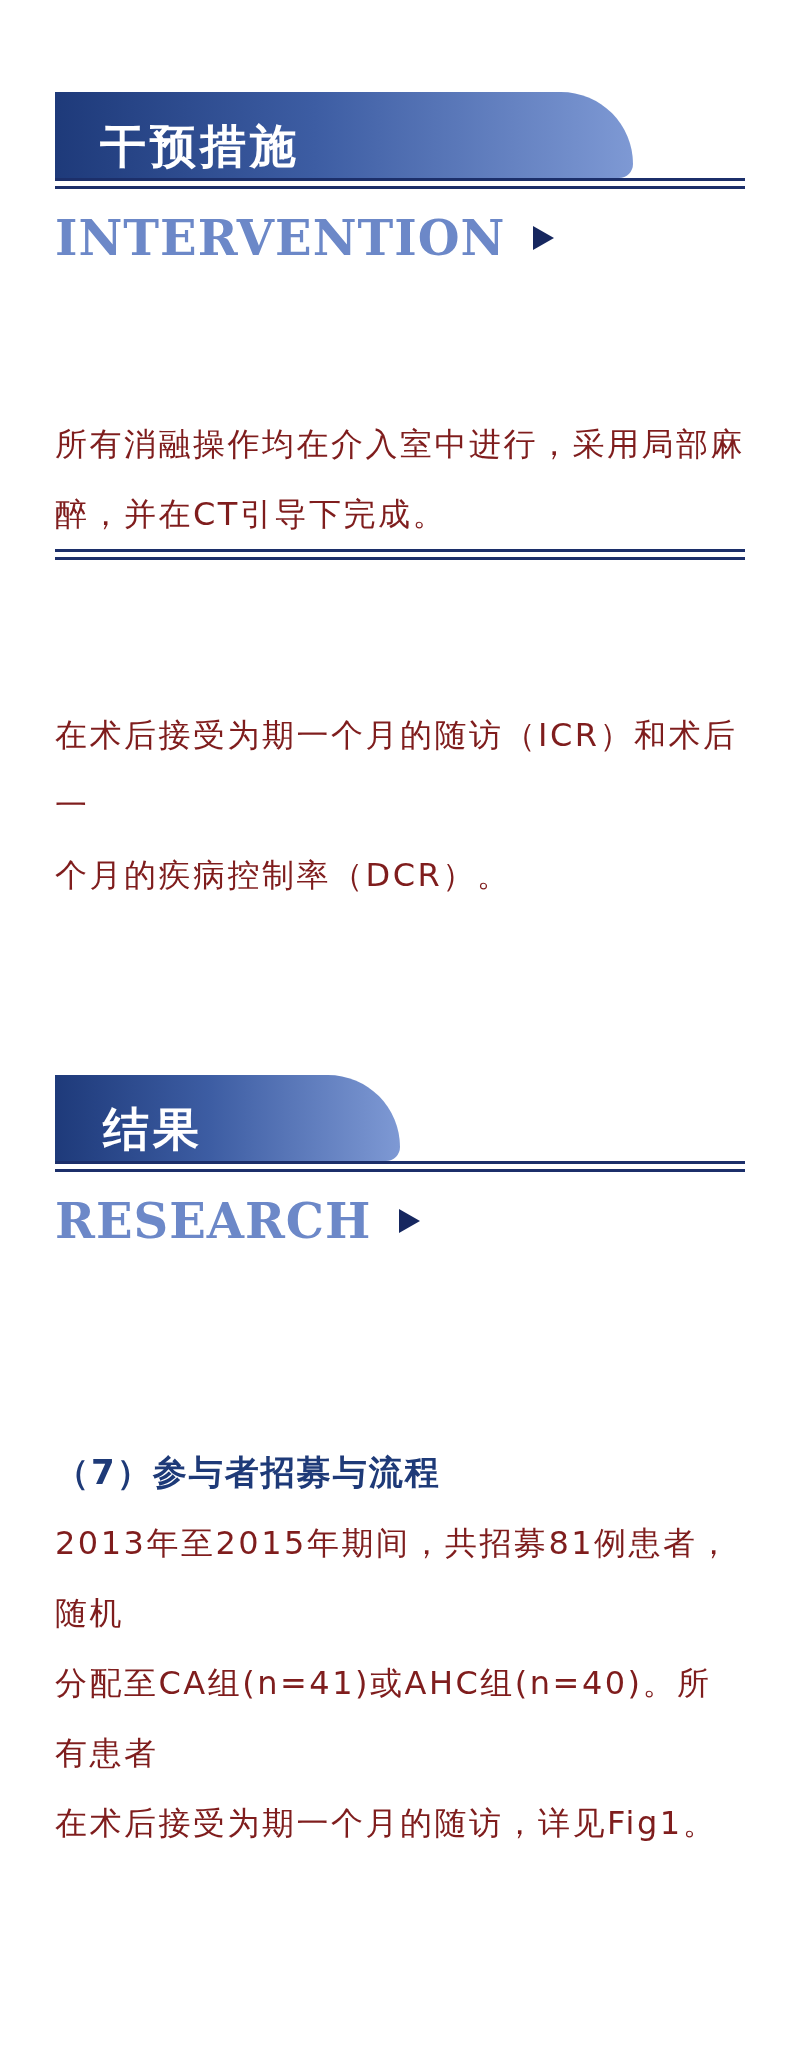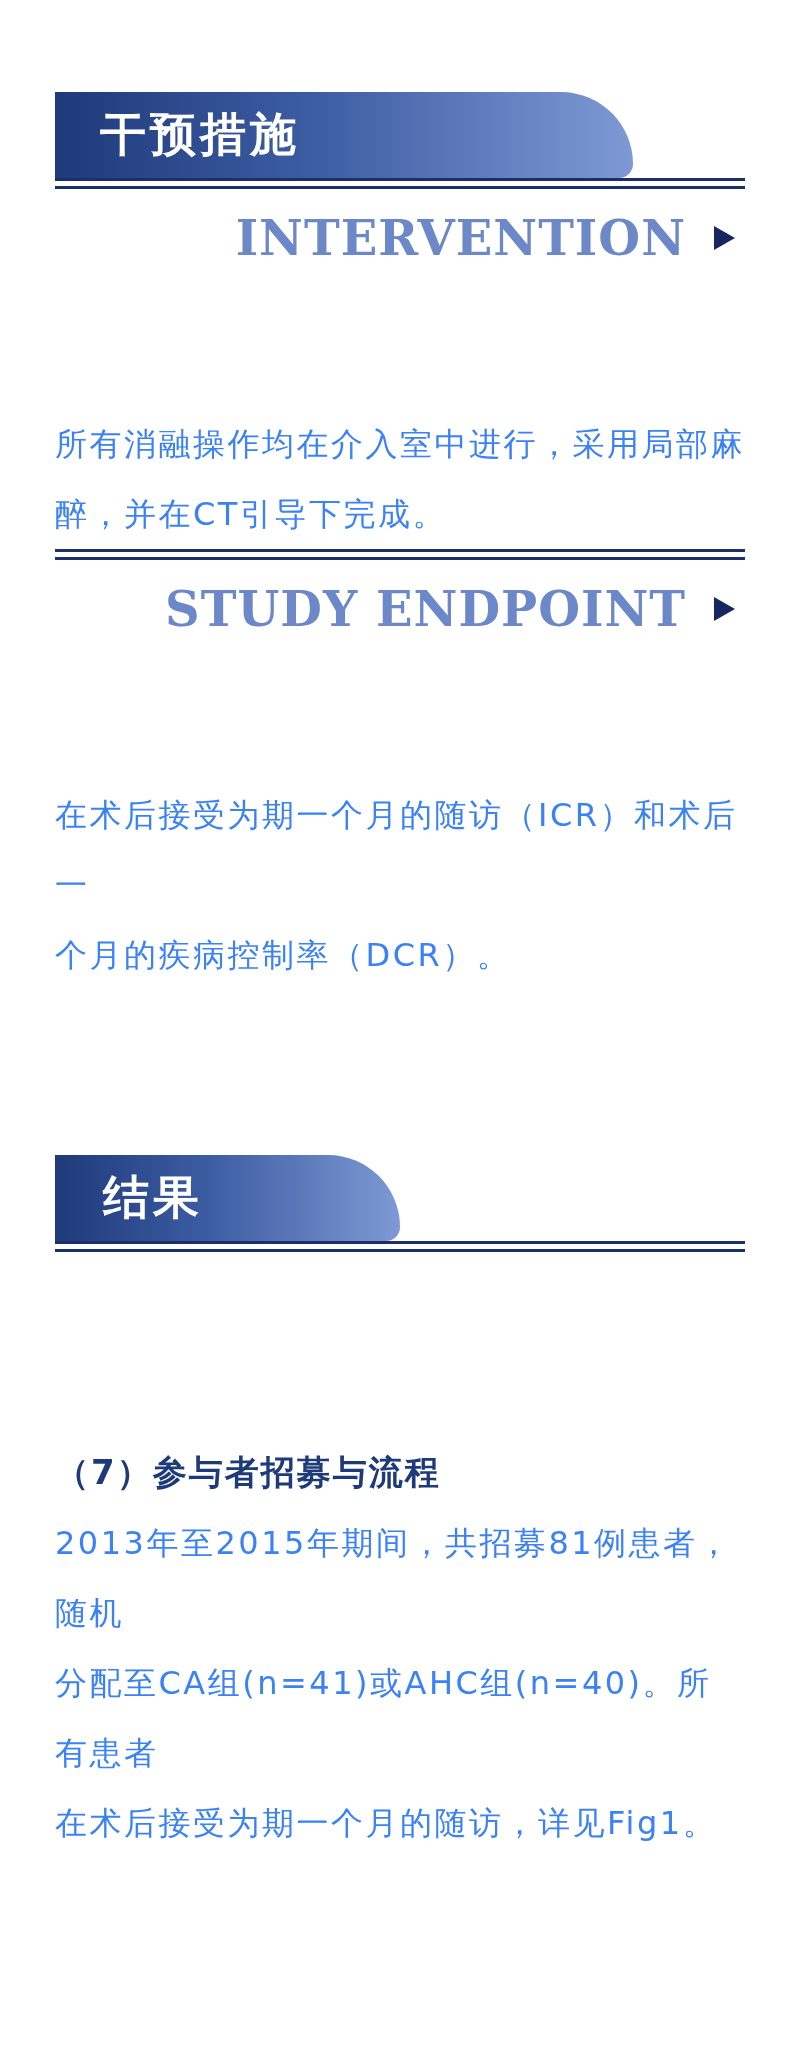--- a/index.html
+++ b/index.html
@@ -12,21 +12,21 @@
     background: #ffffff;
     font-family: "DejaVu Sans", sans-serif;
     overflow: hidden;
   }
   .block { padding: 0 55px; }
 
   
   .banner {
     height: 86px;
     display: flex;
-    align-items: center;
+    align-items: flex-end;
     padding-left: 45px;
     background: linear-gradient(90deg, #1e3a7a 0%, #3d5da3 45%, #7e99d4 100%);
     border-radius: 0 72px 14px 0;
   }
   .banner-wide   { width: 578px; }
   .banner-narrow { width: 345px; padding-left: 48px; }
   .banner-title {
     color: #ffffff;
     font-family: "DejaVu Serif", "Liberation Serif", serif;
     font-weight: bold;
@@ -37,21 +37,21 @@
 
   
   .rule { height: 3px; background: #1c2f6a; }
   .rule-2 { margin-top: 5px; }
 
   
   .en-heading-row {
     margin-top: 18px;
     height: 62px;
     display: flex;
-    justify-content: flex-end;
+    justify-content: flex-start;
     align-items: center;
     gap: 28px;
     padding-right: 10px;
   }
   .en-heading {
     font-family: "DejaVu Serif", "Liberation Serif", serif;
     font-weight: bold;
     font-size: 48px;
     color: #6c88c8;
     letter-spacing: 1px;
@@ -63,21 +63,21 @@
     border-bottom: 12px solid transparent;
     border-left: 21px solid #16275f;
     display: inline-block;
   }
 
   
   .body-text {
     margin-top: 140px;
     font-size: 32px;
     line-height: 70px;
-    color: #3b82f6;
+    color: #7f1d1d;
     letter-spacing: 2.5px;
     white-space: pre-line;
   }
 
   
   .s1 .banner { margin-top: 92px; }
   .s2 .banner { margin-top: 184px; }
   .s3 .banner { margin-top: 165px; }
 
   .subheading {
@@ -105,33 +105,33 @@
       <span class="en-heading">INTERVENTION</span>
       <span class="arrow-icon"></span>
     </div>
     <p class="body-text">所有消融操作均在介入室中进行，采用局部麻
 醉，并在CT引导下完成。</p>
   </section>
 
   <section class="block s2">
     <div class="rule rule-1"></div>
     <div class="rule rule-2"></div>
-    <div class="en-heading-row">
-      <span class="en-heading">STUDY ENDPOINT</span>
-      <span class="arrow-icon"></span>
-    </div>
     <p class="body-text">在术后接受为期一个月的随访（ICR）和术后一
 个月的疾病控制率（DCR）。</p>
   </section>
 
   <section class="block s3">
     <div class="banner banner-narrow">
       <span class="banner-title">结果</span>
     </div>
     <div class="rule rule-1"></div>
     <div class="rule rule-2"></div>
+    <div class="en-heading-row">
+      <span class="en-heading">RESEARCH</span>
+      <span class="arrow-icon"></span>
+    </div>
     <h3 class="subheading">（7）参与者招募与流程</h3>
     <p class="body-text">2013年至2015年期间，共招募81例患者，随机
 分配至CA组(n=41)或AHC组(n=40)。所有患者
 在术后接受为期一个月的随访，详见Fig1。</p>
   </section>
 
 </div>
 
 </body></html>

